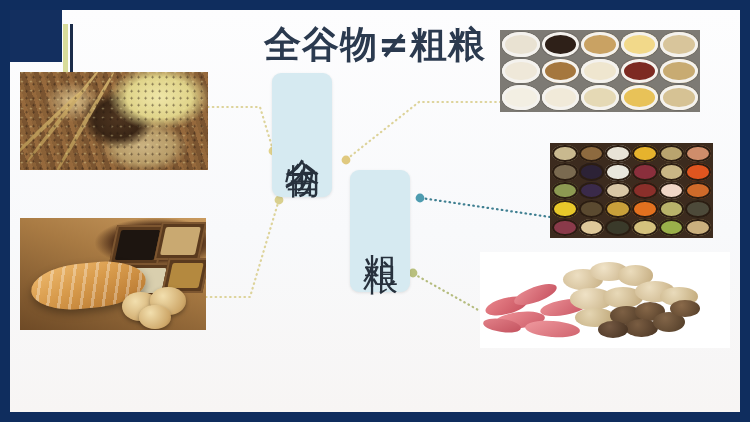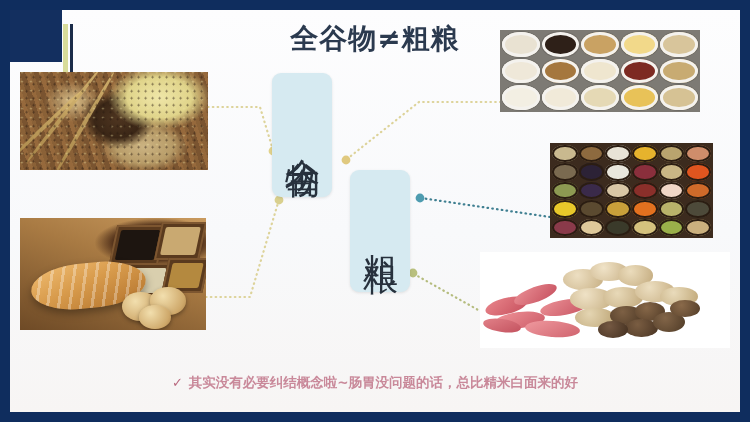--- a/index.html
+++ b/index.html
@@ -33,21 +33,21 @@
   }
   .bar-dark{
     position:absolute;left:7px;top:0;width:3px;height:52px;
     background:#1b2c49;
   }
   
   .title{
     position:absolute;left:0;right:0;top:10px;
     text-align:center;
     font-family:"DejaVu Sans","Liberation Sans",sans-serif;
-    font-size:28px;font-weight:700;letter-spacing:1px;
+    font-size:37px;font-weight:700;letter-spacing:1px;
     color:#2b3a4f;
     white-space:nowrap;
   }
   
   .photo{
     position:absolute;overflow:hidden;
     background:#ddd;
   }
   .ph-inner{position:absolute;inset:0;}
 
@@ -311,18 +311,15 @@
     </div>
 
     <div class="labelbox" style="left:262px;top:63px;width:60px;height:124px;">
       <span class="vtext">全谷物</span>
     </div>
 
     <div class="labelbox" style="left:340px;top:160px;width:60px;height:122px;">
       <span class="vtext">粗粮</span>
     </div>
 
-    <div class="caption">
-      <span class="tick">✓</span><span>其实没有必要纠结概念啦~肠胃没问题的话，总比精米白面来的好</span>
-    </div>
 
   </div>
 </div>
 
 </body></html>

